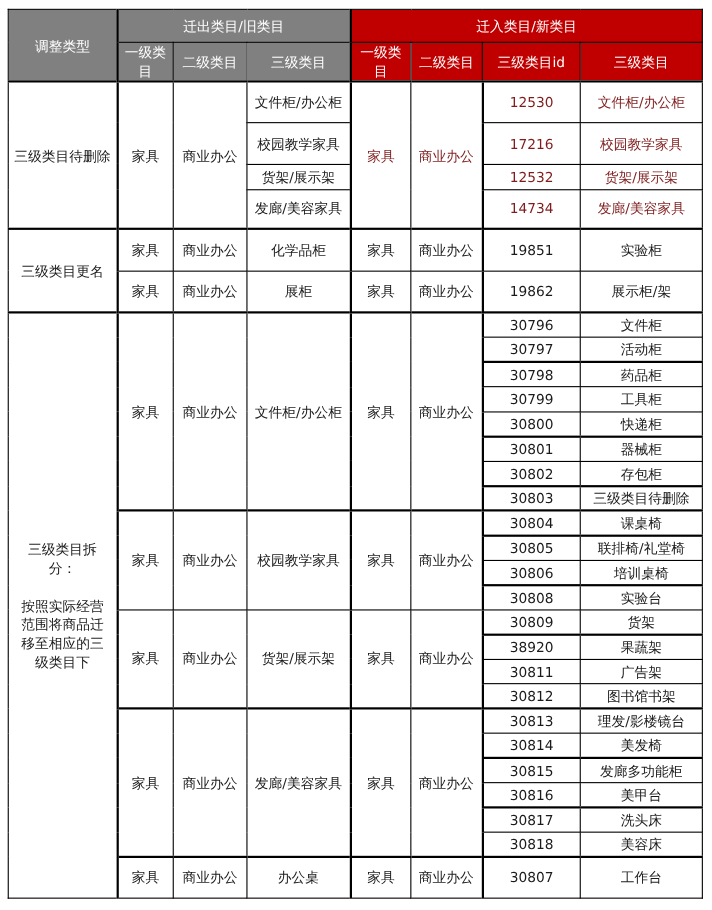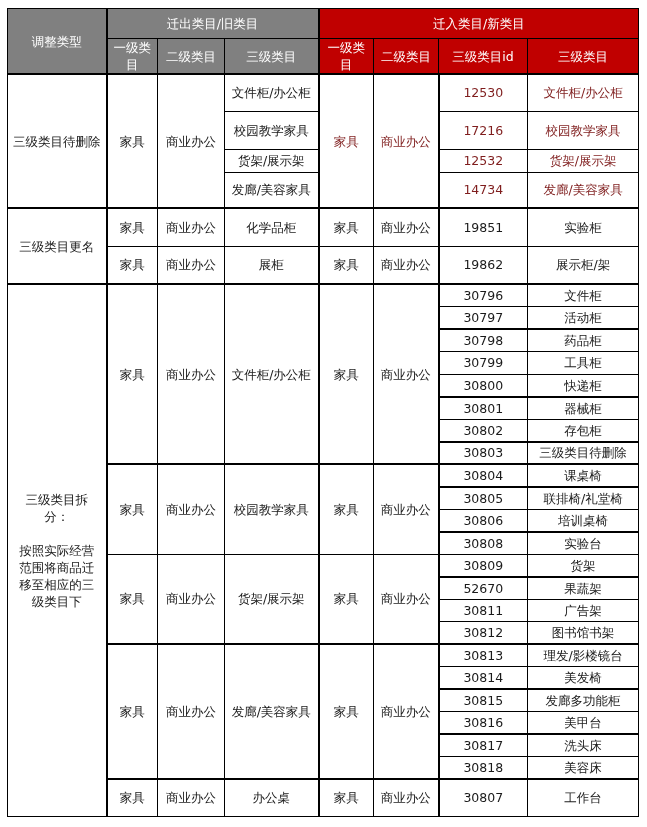--- a/index.html
+++ b/index.html
@@ -170,21 +170,21 @@
     <tr style="height:22.5px">
       <td rowspan="4" class="thick-l">家具</td>
       <td rowspan="4">商业办公</td>
       <td rowspan="4">货架/展示架</td>
       <td rowspan="4" class="thick-l">家具</td>
       <td rowspan="4">商业办公</td>
       <td class="thick-l">30809</td>
       <td>货架</td>
     </tr>
     <tr style="height:22.5px">
-        <td class="thick-l thick-t">52670</td>
+        <td class="thick-l thick-t">38920</td>
         <td class="thick-t">果蔬架</td>
       </tr>
     <tr style="height:22.5px">
         <td class="thick-l">30811</td>
         <td>广告架</td>
       </tr>
     <tr style="height:22.5px">
         <td class="thick-l">30812</td>
         <td>图书馆书架</td>
       </tr>

